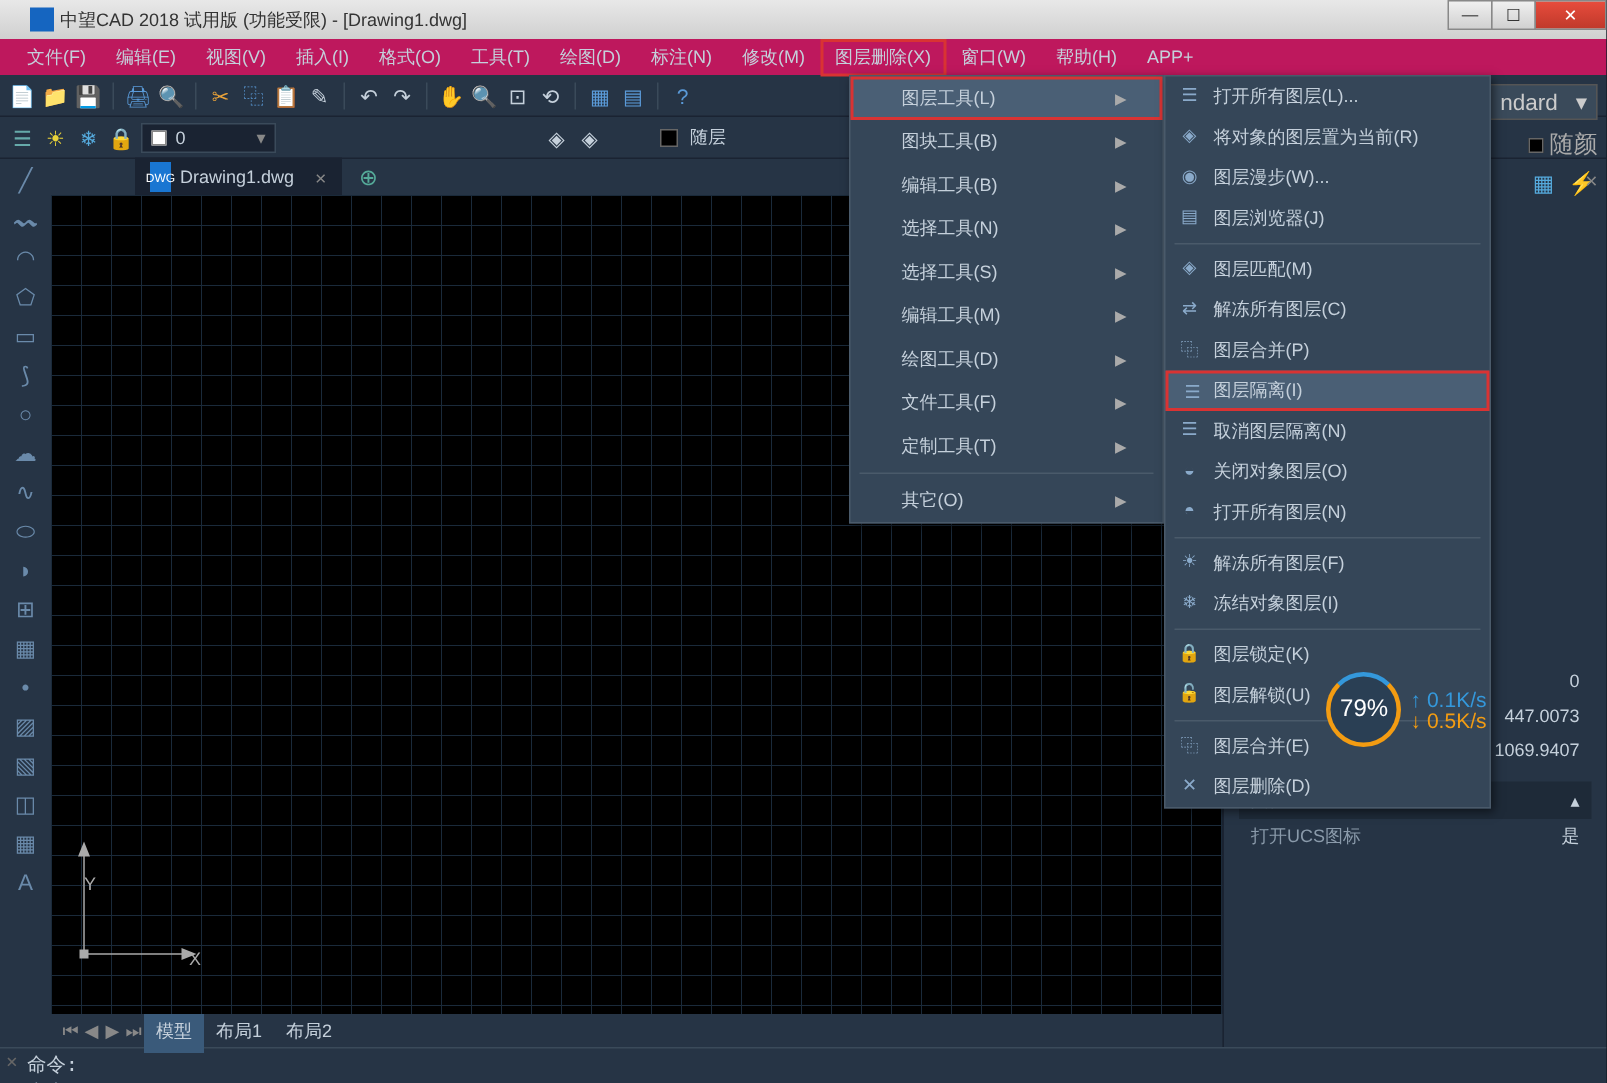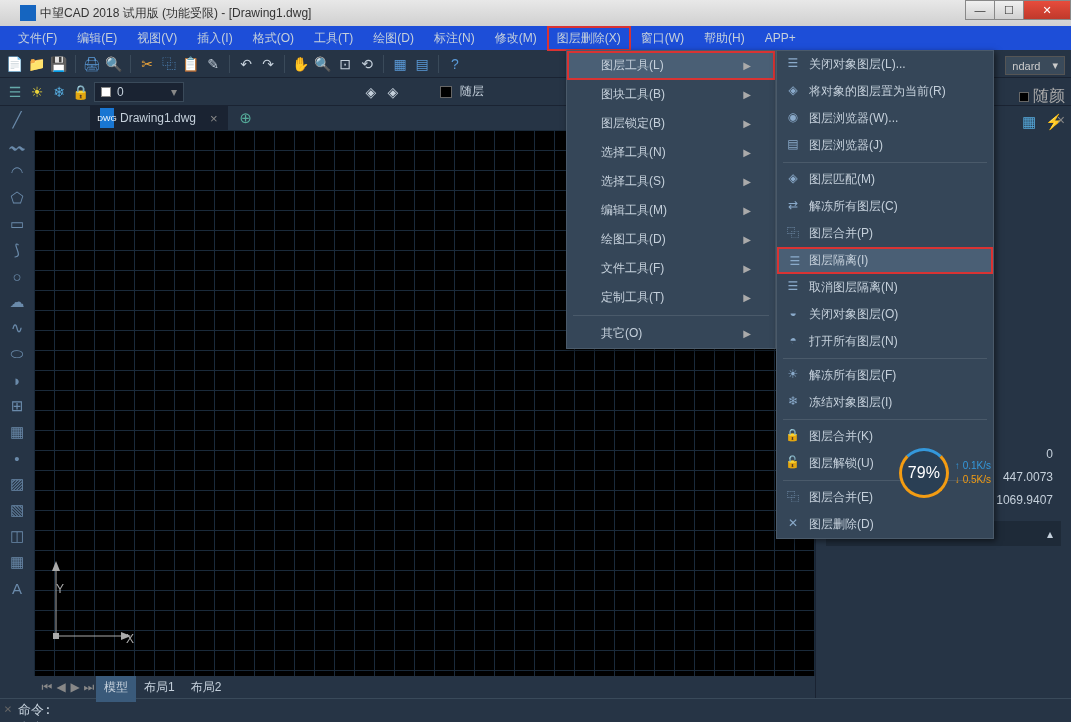--- a/index.html
+++ b/index.html
@@ -6,21 +6,21 @@
     body { font-family: "Microsoft YaHei", "SimSun", sans-serif; font-size: 12px; background: #2b3d4f; color: #c5d0db; overflow: hidden; width: 1071px; height: 722px; position: relative; }
     
     
     .titlebar { height: 26px; background: linear-gradient(#e8e8e8, #d0d0d0); display: flex; align-items: center; padding-left: 20px; color: #333; position: relative; }
     .titlebar .app-icon { width: 16px; height: 16px; background: #1565c0; margin-right: 4px; }
     .win-controls { position: absolute; right: 0; top: 0; display: flex; }
     .win-btn { width: 30px; height: 20px; display: flex; align-items: center; justify-content: center; background: linear-gradient(#f0f0f0,#d0d0d0); border: 1px solid #888; font-size: 11px; margin-left: -1px;}
     .win-btn.close { background: linear-gradient(#e74c3c,#c0392b); color: white; width: 48px; }
     
     
-    .menubar { height: 24px; background: #1d4ed8; display: flex; align-items: center; padding-left: 8px; }
+    .menubar { height: 24px; background: #be185d; display: flex; align-items: center; padding-left: 8px; }
     .menu-item { padding: 4px 10px; color: #c5d0db; cursor: pointer; }
     .menu-item.highlighted { border: 2px solid #d93333; padding: 2px 8px; }
     
     
     .toolbar { background: #263445; display: flex; align-items: center; padding: 3px 6px; gap: 4px; border-bottom: 1px solid #1a2332; height: 28px; }
     .tool-icon { width: 18px; height: 18px; display: flex; align-items: center; justify-content: center; font-size: 14px; cursor: pointer; }
     .tool-sep { width: 1px; height: 18px; background: #3a4a5a; margin: 0 3px; }
     .layer-sel { background: #1a2332; border: 1px solid #3a4a5a; height: 20px; padding: 0 6px; display: flex; align-items: center; min-width: 90px; color: #c5d0db; }
     
     
@@ -67,24 +67,24 @@
     
     
     .cmd-area { background: #263445; border-top: 1px solid #3a4a5a; }
     .cmd-history { height: 108px; overflow: hidden; padding: 2px 4px; font-family: "SimSun", monospace; font-size: 13px; color: #c5d0db; }
     .cmd-history div { display: flex; }
     .cmd-history .x { width: 14px; color: #666; }
     
     
     .speed-widget { position: absolute; right: 80px; top: 448px; display: flex; align-items: center; gap: 6px; z-index: 200;}
     .speed-circle { width: 50px; height: 50px; border-radius: 50%; background: #2a3f54; border: 3px solid #f39c12; border-top-color: #3498db; display: flex; align-items: center; justify-content: center; font-size: 16px; color: white; }
-    .speed-text { font-size: 10px; line-height: 14px; }
+    .speed-text { font-size: 14px; line-height: 14px; }
     .speed-text .up { color: #3498db; }
     .speed-text .down { color: #f39c12; }
-    .stdcombo { position: absolute; right: 6px; top: 56px; background: #3a4a5a; padding: 2px 6px; font-size: 11px; color: #ccc; border: 1px solid #555; display:flex; align-items:center; gap:12px;}
+    .stdcombo { position: absolute; right: 6px; top: 56px; background: #3a4a5a; padding: 2px 6px; font-size: 15px; color: #ccc; border: 1px solid #555; display:flex; align-items:center; gap:12px;}
     .randcol { position: absolute; right: 6px; top: 86px; color: #aaa; font-size: 16px; display:flex; align-items:center; gap:4px;}
   </style>
 </head>
 <body>
 
 <div class="titlebar">
   <div class="app-icon"></div>
   <span>中望CAD 2018 试用版 (功能受限) - [Drawing1.dwg]</span>
   <div class="win-controls">
     <div class="win-btn">—</div>
@@ -236,39 +236,43 @@
         <span class="val">447.0073</span>
       </div>
       <div class="rp-row">
         <span>宽度</span>
         <span class="val">1069.9407</span>
       </div>
       <div class="rp-section-head">
         <span>其他</span>
         <span>▴</span>
       </div>
+      <div class="rp-row">
+        <span>打开UCS图标</span>
+        <span class="val">是</span>
+      </div>
     </div>
     <div style="position:absolute; left:-22px; top:360px; display:flex; flex-direction:column; gap:8px;">
       <span class="lt-icon">◐</span>
       <span class="lt-icon">▦</span>
     </div>
   </div>
 </div>
 
 <div class="dropdown1">
   <div class="dd-item highlighted">
       <span>图层工具(L)</span>
       <span class="arrow">▶</span>
     </div>
   <div class="dd-item">
       <span>图块工具(B)</span>
       <span class="arrow">▶</span>
     </div>
   <div class="dd-item">
-      <span>图层锁定(B)</span>
+      <span>编辑工具(B)</span>
       <span class="arrow">▶</span>
     </div>
   <div class="dd-item">
       <span>选择工具(N)</span>
       <span class="arrow">▶</span>
     </div>
   <div class="dd-item">
       <span>选择工具(S)</span>
       <span class="arrow">▶</span>
     </div>
@@ -289,37 +293,37 @@
       <span class="arrow">▶</span>
     </div>
   <div class="dd-sep"></div>
   <div class="dd-item">
       <span>其它(O)</span>
       <span class="arrow">▶</span>
     </div>
 </div>
 
 <div class="dropdown2">
-  <div class="dd2-item"><span class="ico">☰</span><span>关闭对象图层(L)...</span></div>
+  <div class="dd2-item"><span class="ico">☰</span><span>打开所有图层(L)...</span></div>
   <div class="dd2-item"><span class="ico">◈</span><span>将对象的图层置为当前(R)</span></div>
-  <div class="dd2-item"><span class="ico">◉</span><span>图层浏览器(W)...</span></div>
+  <div class="dd2-item"><span class="ico">◉</span><span>图层漫步(W)...</span></div>
   <div class="dd2-item"><span class="ico">▤</span><span>图层浏览器(J)</span></div>
   <div class="dd2-sep"></div>
   <div class="dd2-item"><span class="ico">◈</span><span>图层匹配(M)</span></div>
   <div class="dd2-item"><span class="ico">⇄</span><span>解冻所有图层(C)</span></div>
   <div class="dd2-item"><span class="ico">⿻</span><span>图层合并(P)</span></div>
   <div class="dd2-item highlighted"><span class="ico">☰</span><span>图层隔离(I)</span></div>
   <div class="dd2-item"><span class="ico">☰</span><span>取消图层隔离(N)</span></div>
   <div class="dd2-item"><span class="ico">◒</span><span>关闭对象图层(O)</span></div>
   <div class="dd2-item"><span class="ico">◓</span><span>打开所有图层(N)</span></div>
   <div class="dd2-sep"></div>
   <div class="dd2-item"><span class="ico">☀</span><span>解冻所有图层(F)</span></div>
   <div class="dd2-item"><span class="ico">❄</span><span>冻结对象图层(I)</span></div>
   <div class="dd2-sep"></div>
-  <div class="dd2-item"><span class="ico">🔒</span><span>图层合并(K)</span></div>
+  <div class="dd2-item"><span class="ico">🔒</span><span>图层锁定(K)</span></div>
   <div class="dd2-item"><span class="ico">🔓</span><span>图层解锁(U)</span></div>
   <div class="dd2-sep"></div>
   <div class="dd2-item"><span class="ico">⿻</span><span>图层合并(E)</span></div>
   <div class="dd2-item"><span class="ico">✕</span><span>图层删除(D)</span></div>
 </div>
 
 <div class="cmd-area">
   <div class="cmd-history">
     <div>
         <span class="x">×</span>

